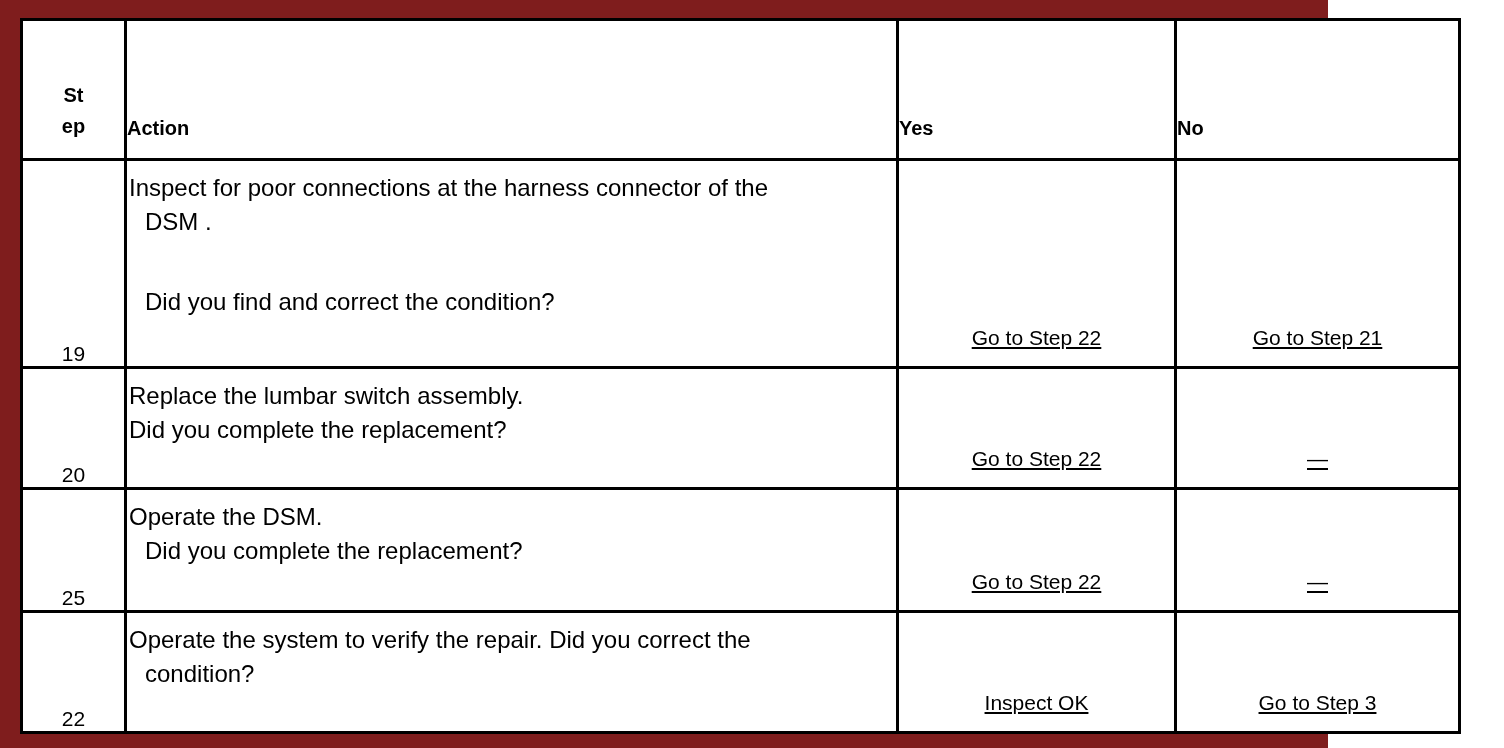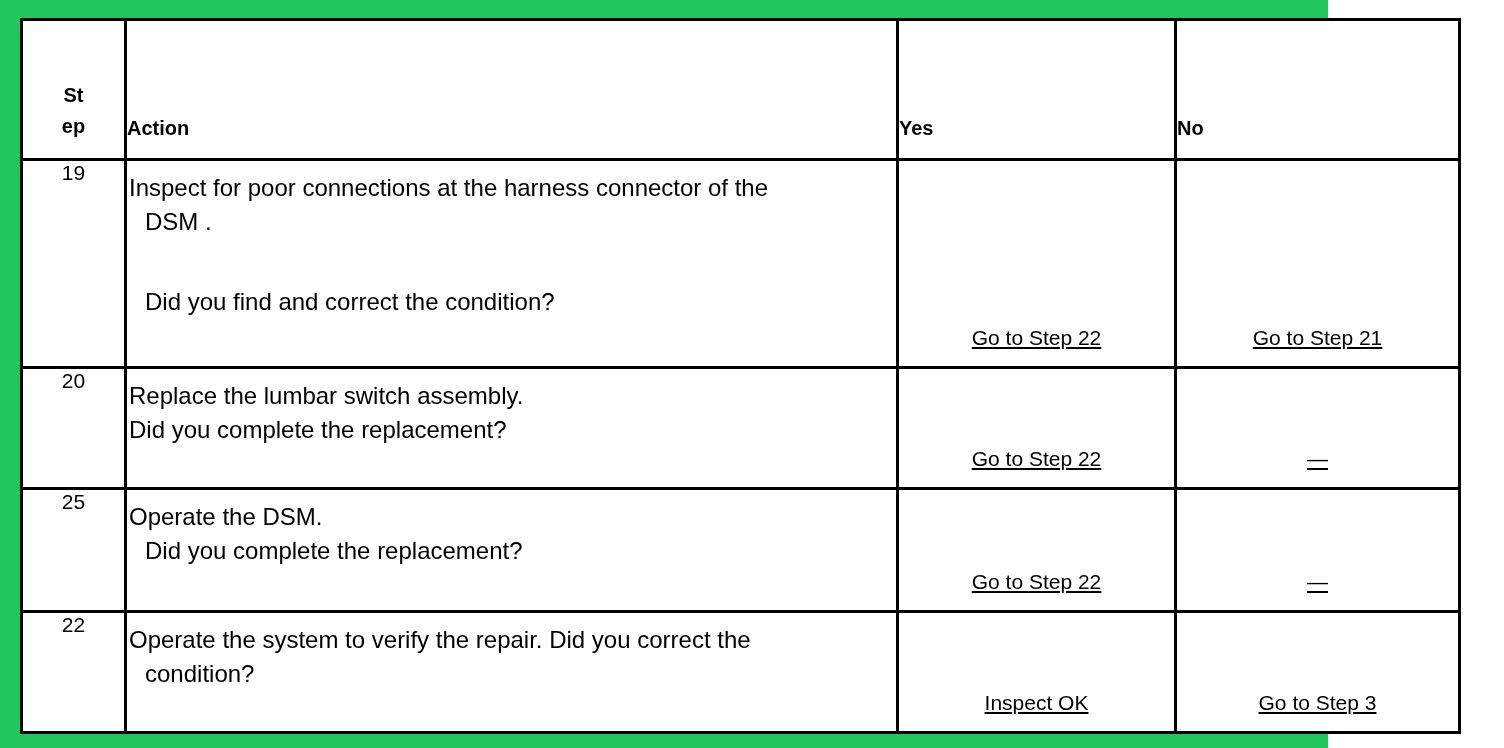--- a/index.html
+++ b/index.html
@@ -12,21 +12,21 @@
     height: 748px;
     font-family: "Liberation Sans", sans-serif;
     color: #000000;
     overflow: hidden;
   }
 
   .page {
     position: relative;
     width: 1328px;
     height: 748px;
-    background: #22c55e;
+    background: #7f1d1d;
   }
 
   
   .diag-table {
     position: absolute;
     left: 20px;
     top: 18px;
     width: 1438px;
     border-collapse: collapse;
     table-layout: fixed;
@@ -73,21 +73,21 @@
   }
 
   
   .r19 td { height: 205px; }
   .r20 td { height: 118px; }
   .r21 td { height: 120px; }
   .r22 td { height: 118px; }
 
   .step-inner {
     display: flex;
-    align-items: flex-start;
+    align-items: flex-end;
     justify-content: center;
     height: 100%;
     font-size: 21px;
   }
 
   .action-inner {
     height: 100%;
     font-size: 24px;
     line-height: 1.42;
     padding: 10px 6px 6px 2px;

